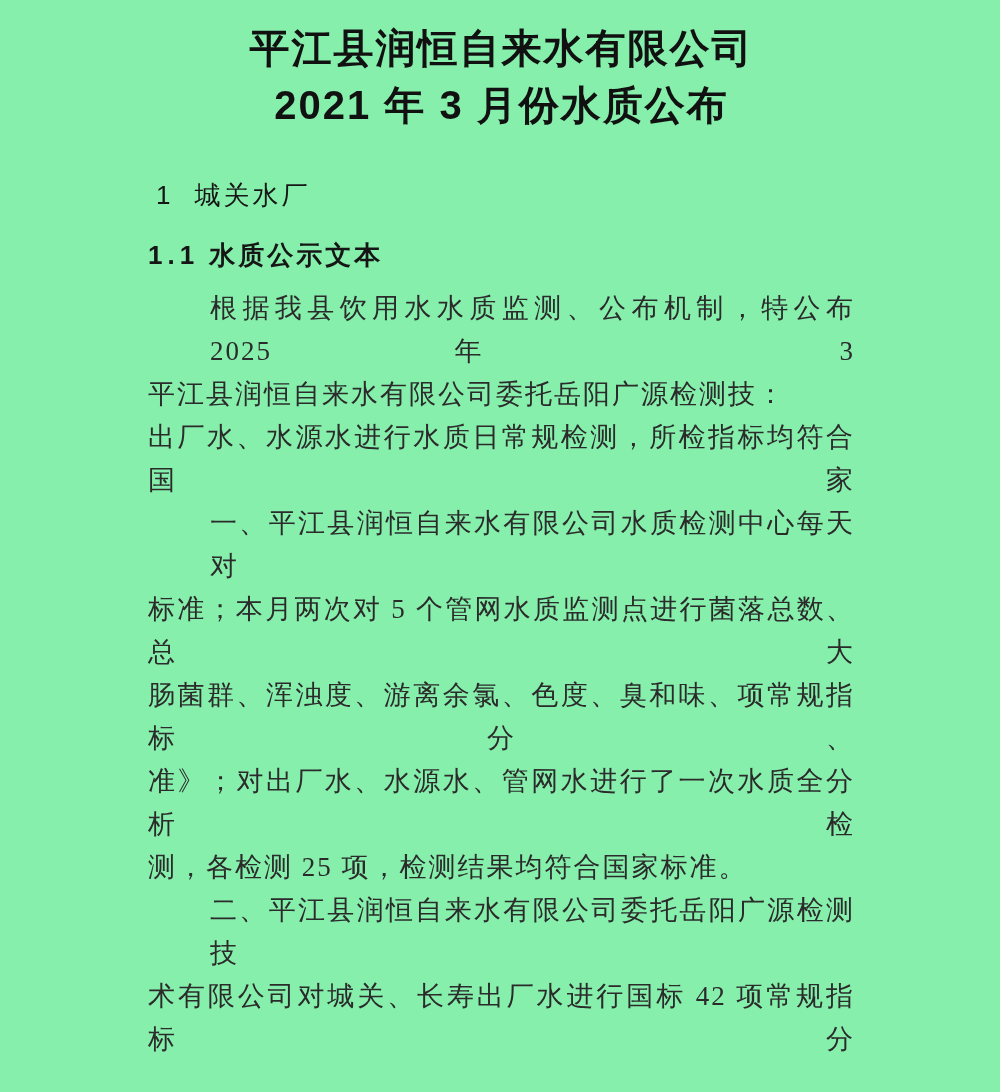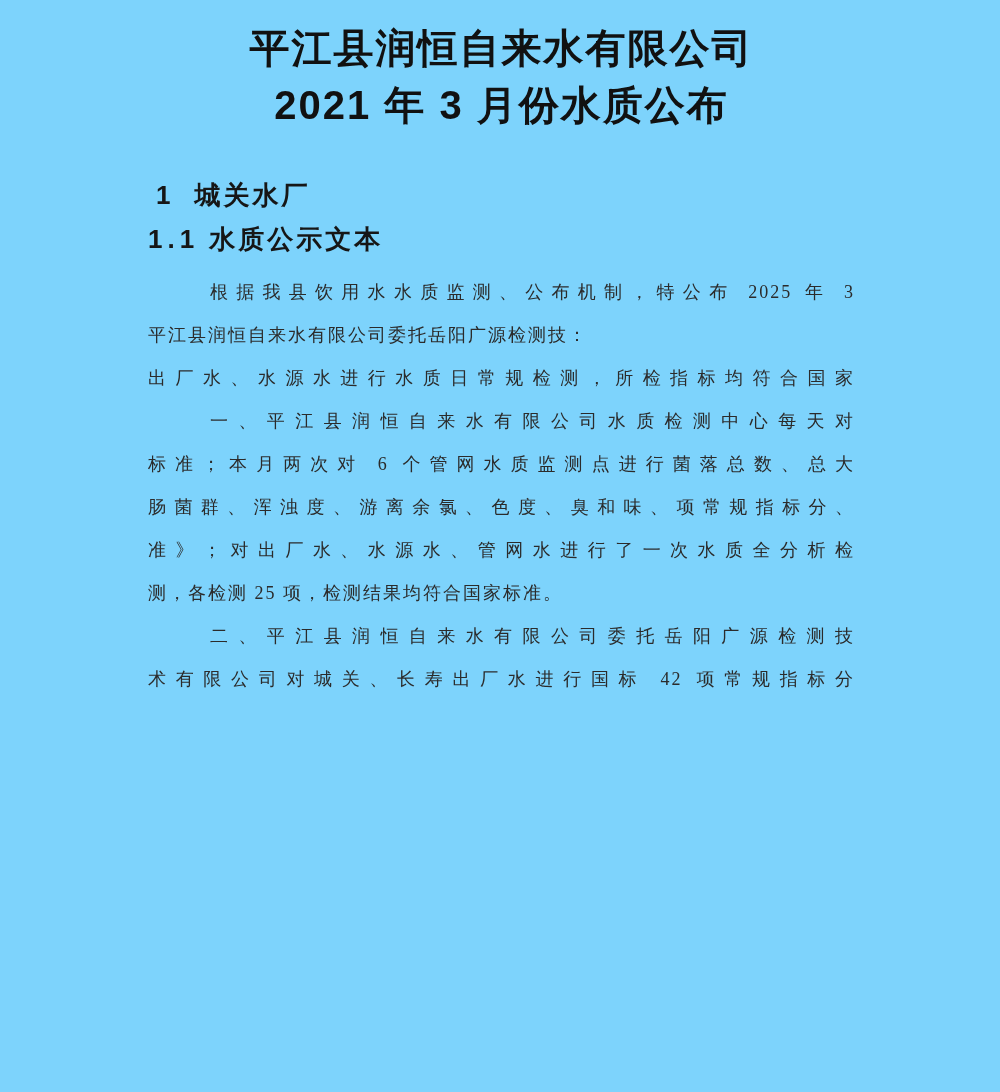--- a/index.html
+++ b/index.html
@@ -1,19 +1,19 @@
 <!DOCTYPE html>
 <html lang="zh"><head>
 <meta charset="utf-8">
 <style>
   html,body{margin:0;padding:0;background:#9e9e9e;}
   .page{
     position:relative;
     width:1000px;height:1092px;
-    background:#7dd3fc;
+    background:#86efac;
     overflow:hidden;
     font-family:"Liberation Serif","DejaVu Serif",serif;
     color:#222222;
   }
   .content{
     margin-left:148px;
     width:707px;
   }
   .doc-title{
     padding-top:20px;
@@ -24,43 +24,43 @@
   }
   .doc-title .t-line{
     font-size:40px;
     line-height:57px;
     letter-spacing:2px;
     white-space:nowrap;
   }
   .sec-heading{
     margin-top:46px;
     font-family:"Liberation Sans","DejaVu Sans",sans-serif;
-    font-weight:bold;
+    font-weight:normal;
     font-size:26px;
     line-height:30px;
     color:#161616;
     padding-left:8px;
   }
   .sec-heading .sec-num{display:inline-block;margin-right:24px;}
   .sec-heading .sec-ttl{letter-spacing:3px;}
   .subsec-heading{
-    margin-top:14px;
+    margin-top:30px;
     font-family:"Liberation Sans","DejaVu Sans",sans-serif;
     font-weight:bold;
     font-size:26px;
     line-height:30px;
     color:#161616;
     letter-spacing:3px;
   }
   .subsec-heading .sub-num{display:inline-block;margin-right:10px;letter-spacing:5px;}
   .body-text{
     margin-top:17px;
   }
   .body-line{
-    font-size:18px;
+    font-size:27px;
     line-height:43px;
     letter-spacing:2px;
     color:#2b2b2b;
     white-space:normal;
   }
   .body-line.justify{
     text-align:justify;
     text-align-last:justify;
   }
   .body-line.indent{
@@ -84,21 +84,21 @@
 
     <div class="subsec-heading">
       <span class="sub-num">1.1</span><span class="sub-ttl">水质公示文本</span>
     </div>
 
     <div class="body-text">
       <div class="body-line indent justify">根据我县饮用水水质监测、公布机制，特公布 2025 年 3</div>
       <div class="body-line">平江县润恒自来水有限公司委托岳阳广源检测技：</div>
       <div class="body-line justify">出厂水、水源水进行水质日常规检测，所检指标均符合国家</div>
       <div class="body-line indent justify">一、平江县润恒自来水有限公司水质检测中心每天对</div>
-      <div class="body-line justify">标准；本月两次对 6 个管网水质监测点进行菌落总数、总大</div>
+      <div class="body-line justify">标准；本月两次对 5 个管网水质监测点进行菌落总数、总大</div>
       <div class="body-line justify">肠菌群、浑浊度、游离余氯、色度、臭和味、项常规指标分、</div>
       <div class="body-line justify">准》；对出厂水、水源水、管网水进行了一次水质全分析检</div>
       <div class="body-line">测，各检测 25 项，检测结果均符合国家标准。</div>
       <div class="body-line indent justify">二、平江县润恒自来水有限公司委托岳阳广源检测技</div>
       <div class="body-line justify">术有限公司对城关、长寿出厂水进行国标 42 项常规指标分</div>
 
     </div>
 
   </div>
 </div>

